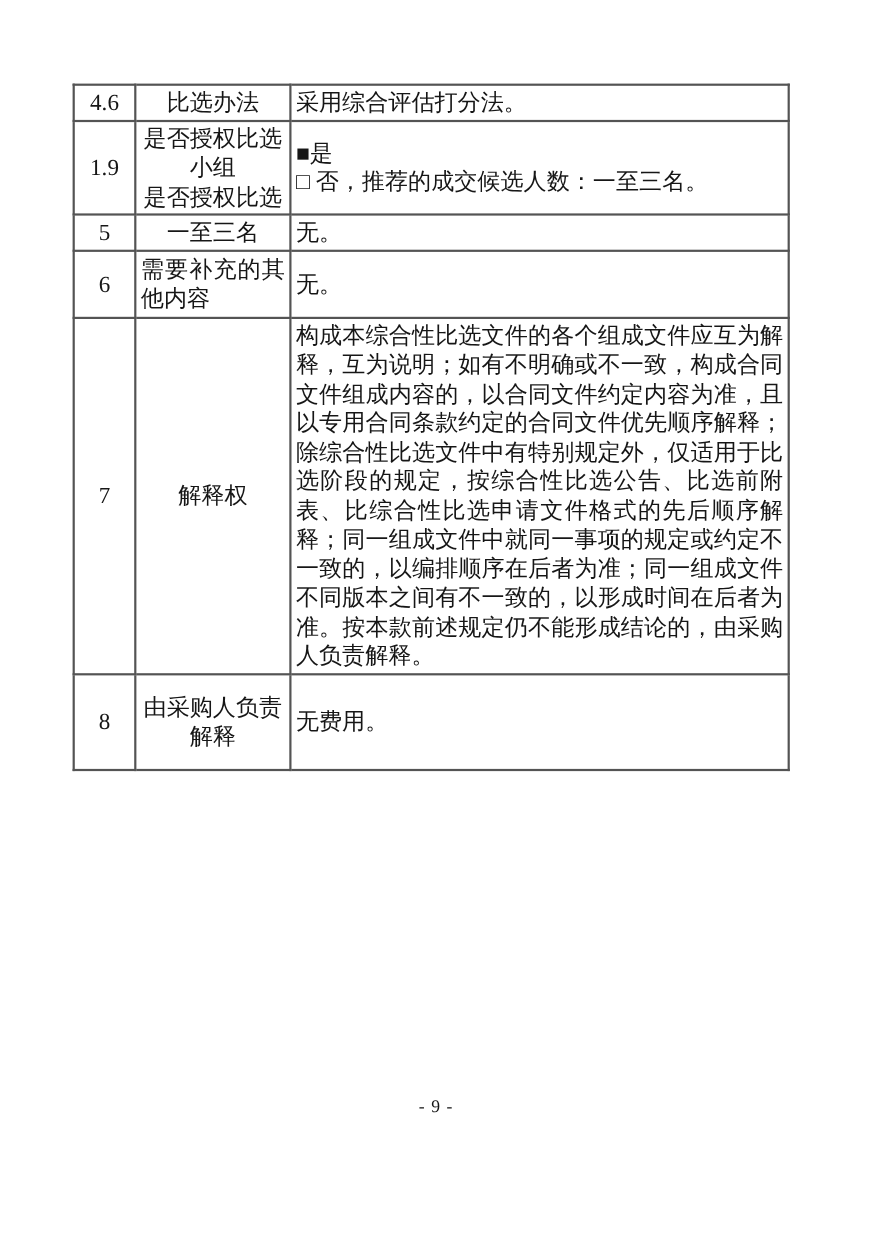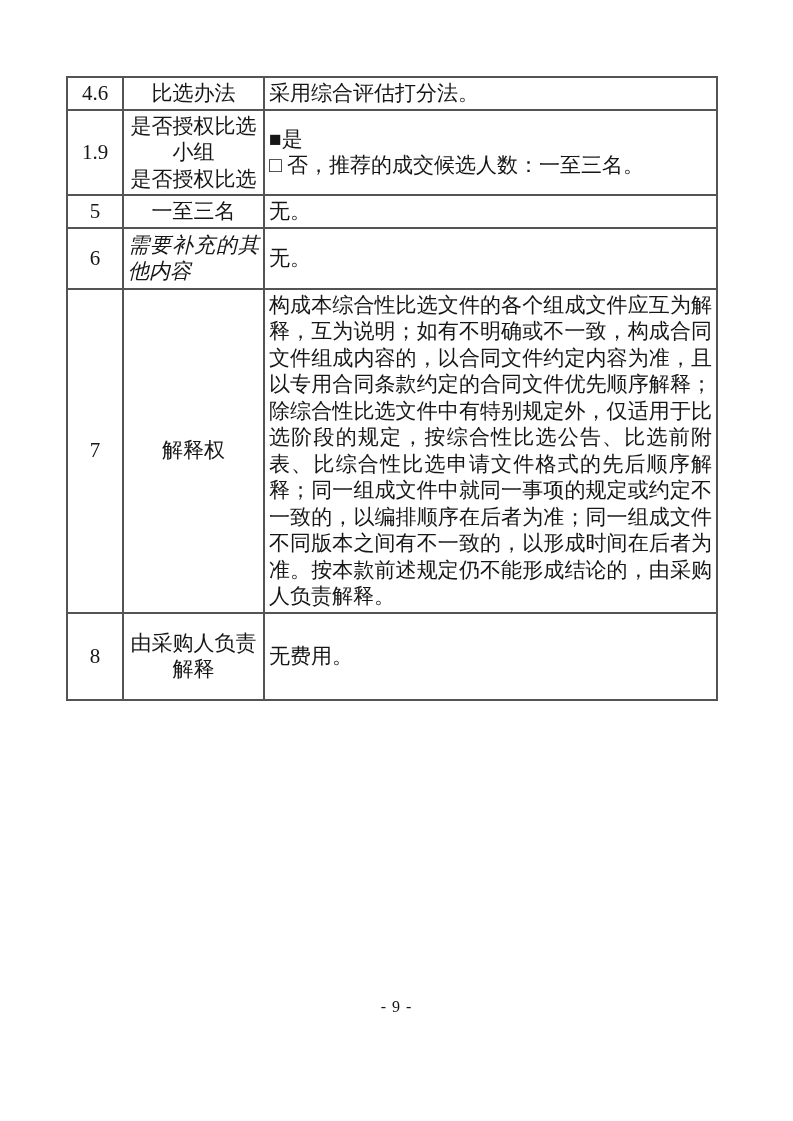--- a/index.html
+++ b/index.html
@@ -47,21 +47,20 @@
   td.col-no {
     text-align: center;
     font-size: 20px;
   }
   td.col-label {
     text-align: center;
   }
   td.col-label.justify {
     text-align: justify;
     text-justify: inter-character;
-    font-style: italic;
   }
   td.col-content {
     text-align: left;
     padding-left: 5px;
     padding-right: 5px;
   }
   td.col-content.justify {
     text-align: justify;
     text-justify: inter-character;
   }

